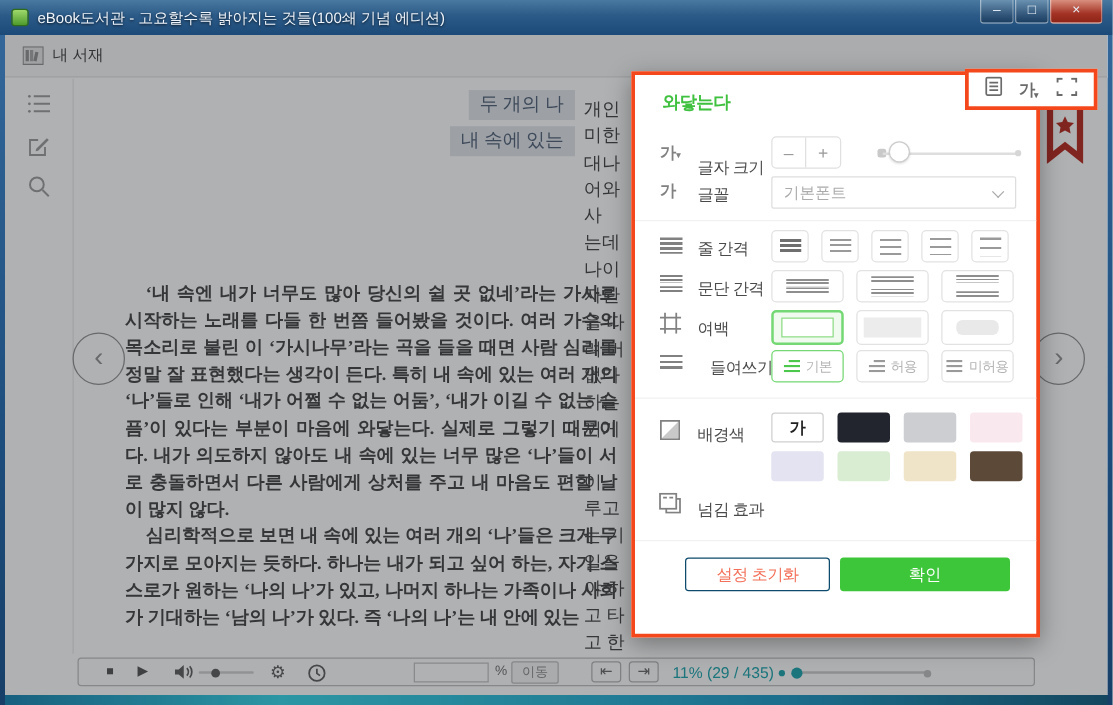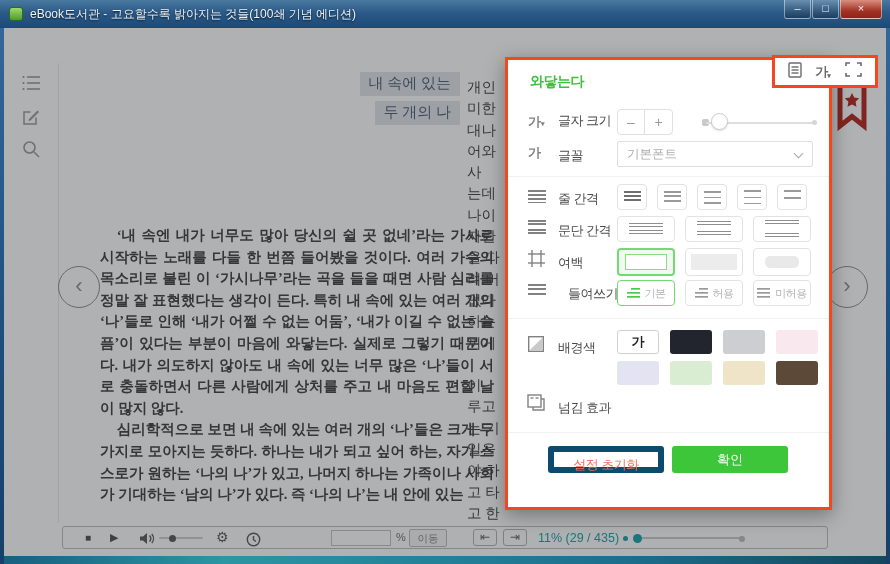--- a/index.html
+++ b/index.html
@@ -128,43 +128,54 @@
   .ind.sel { border:1px solid #74d874; }
   .ind svg { color:#9a9a9a; } .ind.sel svg { color:#4cc94c; }
 
   .swatches { position:absolute; left:109px; top:270px; width:212px;
               display:flex; flex-wrap:wrap; gap:7px 11px; }
   .swatch { width:42px; height:24px; border-radius:3px; }
   .swatch.first { border:1px solid #cfcfcf; text-align:center; line-height:22px;
                   font-size:13px; color:#222; font-weight:bold; }
 
   .btn-reset { position:absolute; left:40px; top:386px; width:116px; height:27px;
-               border:6px solid #0c4a6e; border-radius:3px; color:#f4705a; background:#fff;
+               border:1px solid #0c4a6e; border-radius:3px; color:#f4705a; background:#fff;
                font-size:13px; text-align:center; line-height:25px; letter-spacing:-.5px; }
-  .btn-confirm { position:absolute; left:164px; top:386px; width:116px; height:27px;
+  .btn-confirm { position:absolute; left:164px; top:386px; width:136px; height:27px;
                  border-radius:3px; color:#fff; background:#3ec63a;
                  font-size:13px; text-align:center; line-height:27px; }
 </style>
 </head>
 <body>
 
 <div class="window">
 
   <div class="titlebar">
     <div class="app-icon"></div>
     <div class="win-title">eBook도서관  -  고요할수록 밝아지는 것들(100쇄 기념 에디션)</div>
     <div class="win-controls">
       <div class="win-btn min">–</div>
       <div class="win-btn max">□</div>
       <div class="win-btn close">×</div>
     </div>
   </div>
 
   <div class="app-area">
 
+    <div class="toolbar">
+      <div class="lib">
+        <svg width="17" height="15" viewBox="0 0 17 15">
+          <rect x="0.5" y="0.5" width="16" height="14" fill="#e7e7e7" stroke="#8f8f8f"></rect>
+          <rect x="2.5" y="3" width="2.6" height="9" fill="#8f8f8f"></rect>
+          <rect x="6" y="3" width="2.6" height="9" fill="#a5a5a5"></rect>
+          <rect x="9.5" y="4.5" width="2.6" height="7.5" fill="#8f8f8f" transform="rotate(12 10.8 8)"></rect>
+        </svg>
+        <span class="lib-label">내 서재</span>
+      </div>
+    </div>
 
     <div class="side-divider"></div>
     <div class="side-icon" style="top:47px">
       <svg width="19" height="16" viewBox="0 0 19 16" fill="none" stroke="currentColor" stroke-width="1.6">
         <circle cx="1.5" cy="2" r="1.1" fill="currentColor" stroke="none"></circle>
           <line x1="5" y1="2" x2="18" y2="2"></line>
         <circle cx="1.5" cy="8" r="1.1" fill="currentColor" stroke="none"></circle>
           <line x1="5" y1="8" x2="18" y2="8"></line>
         <circle cx="1.5" cy="14" r="1.1" fill="currentColor" stroke="none"></circle>
           <line x1="5" y1="14" x2="18" y2="14"></line>
@@ -177,22 +188,22 @@
       </svg>
     </div>
     <div class="side-icon" style="top:112px">
       <svg width="18" height="18" viewBox="0 0 18 18" fill="none" stroke="currentColor" stroke-width="1.6">
         <circle cx="7.5" cy="7.5" r="5.5"></circle>
           <line x1="12" y1="12" x2="17" y2="17"></line>
       </svg>
     </div>
 
     <div class="chapter-title">
+      <div><span class="ct-line">두 개의 나</span></div>
       <div><span class="ct-line">내 속에 있는</span></div>
-      <div><span class="ct-line">두 개의 나</span></div>
     </div>
 
     <div class="book-text">
       <p>‘내 속엔 내가 너무도 많아 당신의 쉴 곳 없네’라는 가사로 시작하는 노래를 다들 한 번쯤 들어봤을 것이다. 여러 가수의 목소리로 불린 이 ‘가시나무’라는 곡을 들을 때면 사람 심리를 정말 잘 표현했다는 생각이 든다. 특히 내 속에 있는 여러 개의 ‘나’들로 인해 ‘내가 어쩔 수 없는 어둠’, ‘내가 이길 수 없는 슬픔’이 있다는 부분이 마음에 와닿는다. 실제로 그렇기 때문이다. 내가 의도하지 않아도 내 속에 있는 너무 많은 ‘나’들이 서로 충돌하면서 다른 사람에게 상처를 주고 내 마음도 편할 날이 많지 않다.</p>
       <p>심리학적으로 보면 내 속에 있는 여러 개의 ‘나’들은 크게 두 가지로 모아지는 듯하다. 하나는 내가 되고 싶어 하는, 자기 스스로가 원하는 ‘나의 나’가 있고, 나머지 하나는 가족이나 사회가 기대하는 ‘남의 나’가 있다. 즉 ‘나의 나’는 내 안에 있는</p>
     </div>
 
     <div class="right-frags">
         <div class="frag">개인</div>
         <div class="frag">미한</div>
@@ -264,21 +275,21 @@
 
     <div class="dim"></div>
 
     <div class="panel">
       <div class="panel-title">와닿는다</div>
       <div class="panel-close">×</div>
 
       <div class="picon" style="left:20px; top:53px; font-size:13px; font-weight:bold">
         <span>가</span><span style="font-size:7px">▾</span>
       </div>
-      <div class="plabel" style="left:50px; top:52px">글자 크기</div>
+      <div class="plabel" style="left:50px; top:65px">글자 크기</div>
       <div class="stepper">
         <span>–</span>
         <span>+</span>
       </div>
       <div style="position:absolute; left:194px; top:59px; width:7px; height:7px; background:#c9c9c9; border-radius:2px"></div>
       <div class="bb-track" style="left:198px; top:61.5px; width:110px; background:#dedede"></div>
       <div style="position:absolute; left:203px; top:53px; width:17px; height:17px; border:1px solid #cdcdcd; border-radius:50%; background:#fff; box-shadow:0 1px 2px rgba(0,0,0,.15)"></div>
       <div style="position:absolute; left:304px; top:60px; width:5px; height:5px; background:#d6d6d6; border-radius:50%"></div>
 
       <div class="picon" style="left:20px; top:84px; font-size:13px; font-weight:bold">가</div>

